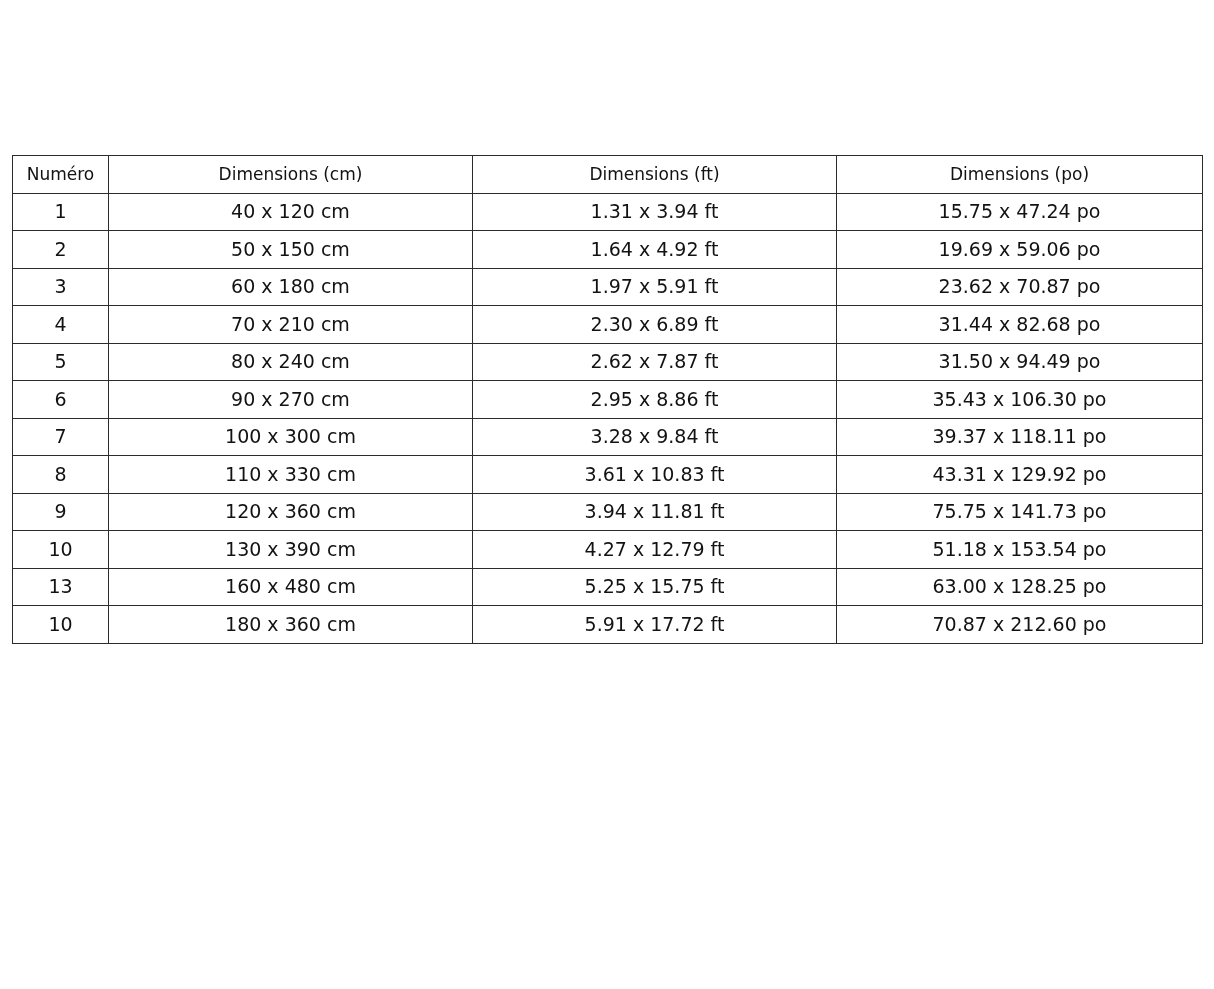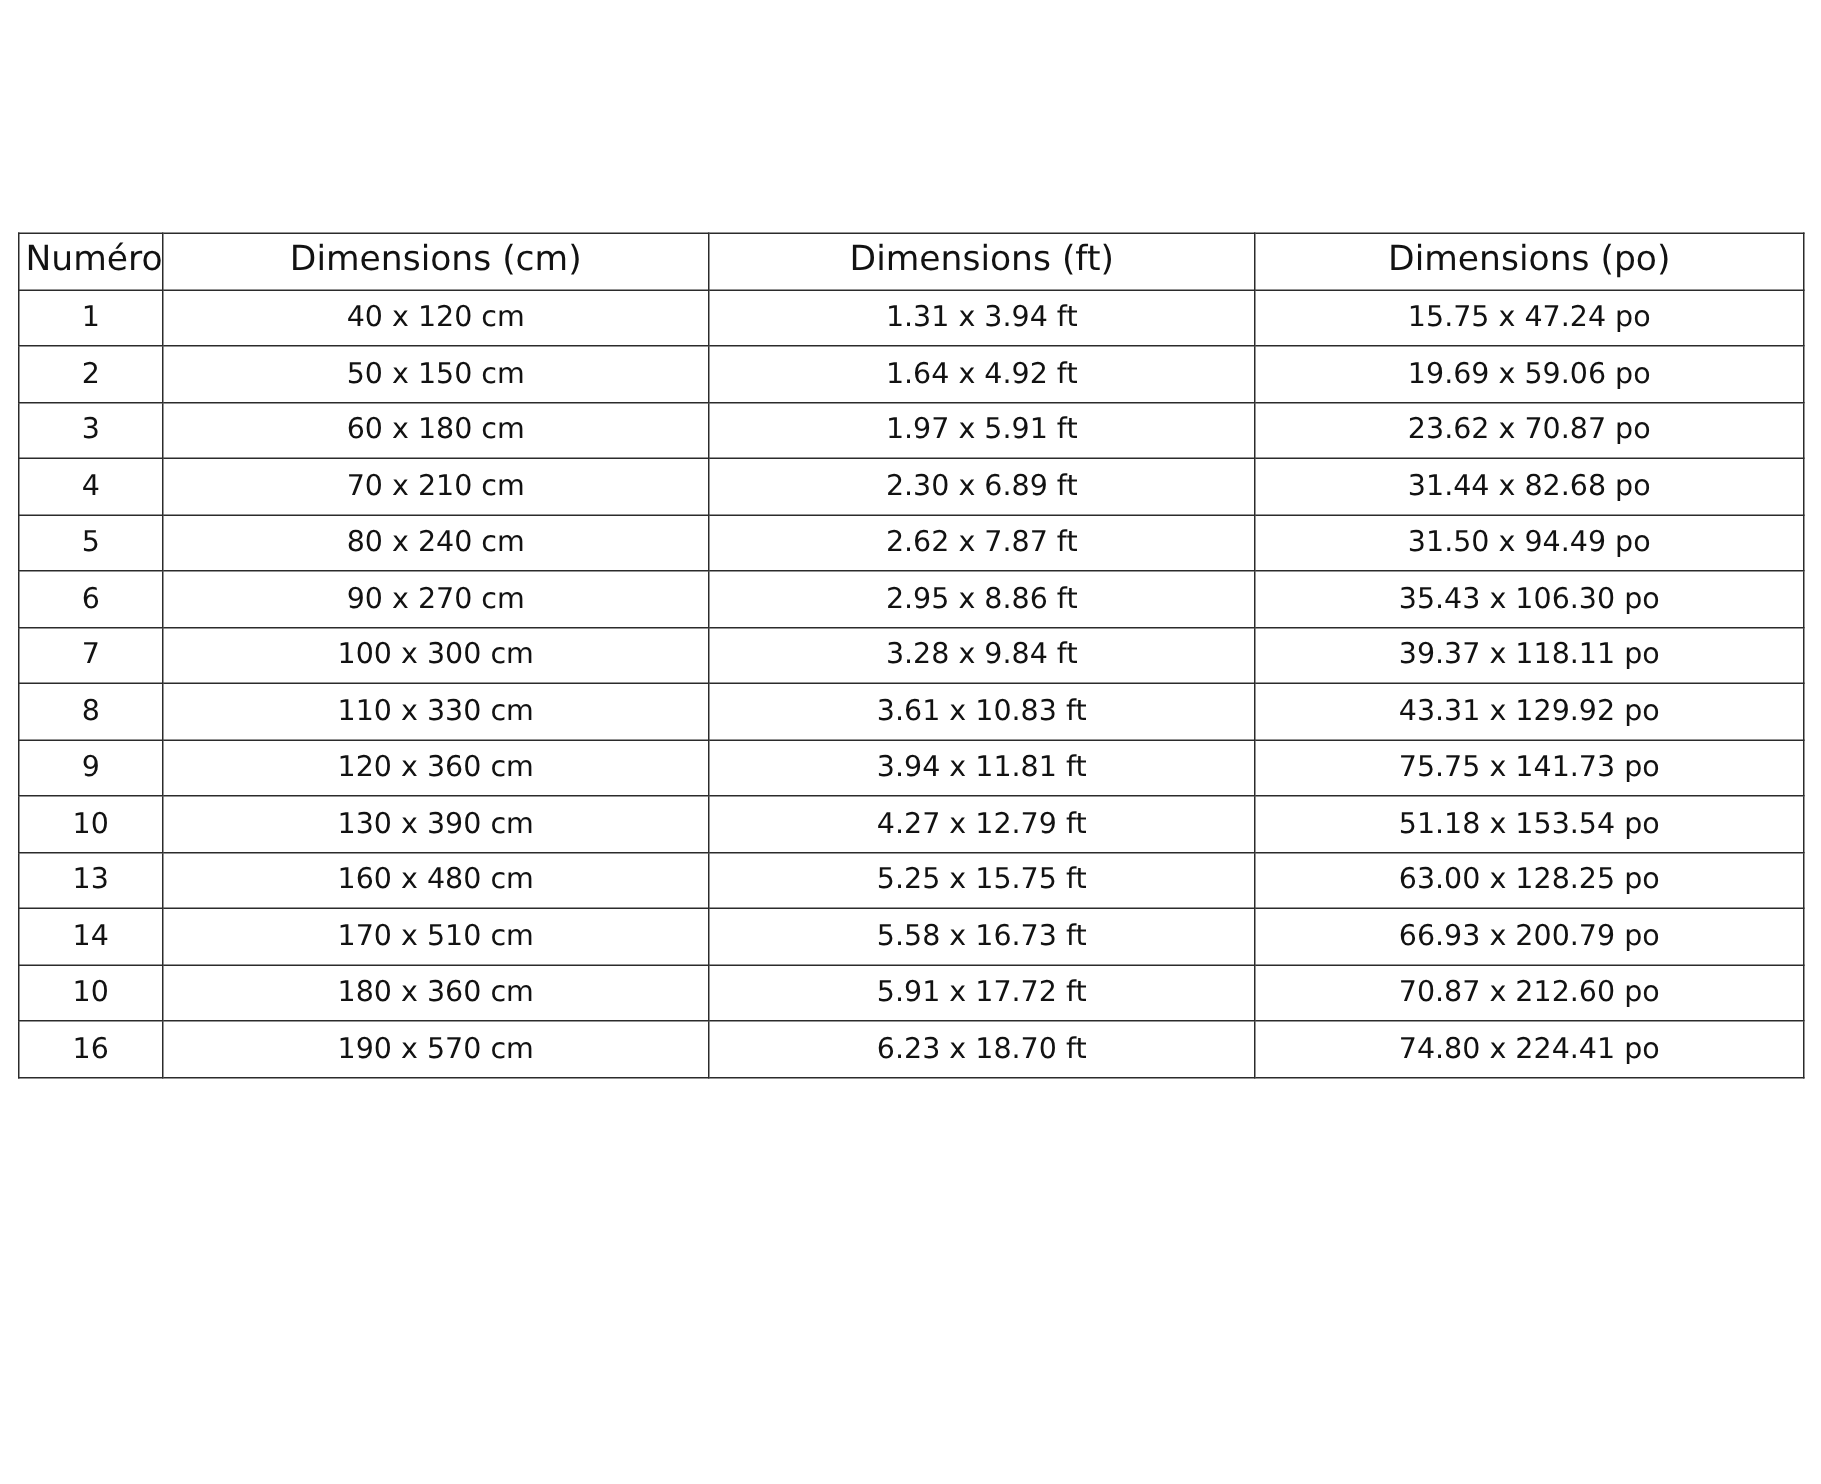--- a/index.html
+++ b/index.html
@@ -39,21 +39,21 @@
     color: #121212;
     padding: 0 4px;
     line-height: 1.2;
     background: #ffffff;
   }
   table.dim-table col.c0 { width: 96px; }
   table.dim-table col.c1 { width: 364px; }
   table.dim-table col.c2 { width: 364px; }
   table.dim-table col.c3 { width: 366px; }
   table.dim-table thead th {
-    font-size: 23px;
+    font-size: 17px;
   }
   table.dim-table tbody td.num {
     font-size: 19px;
   }
 </style>
 </head>
 <body>
 
 <div class="table-wrap">
   <table class="dim-table">
@@ -132,32 +132,20 @@
         <td>4.27 x 12.79 ft</td>
         <td>51.18 x 153.54 po</td>
       </tr>
       <tr>
         <td class="num">13</td>
         <td>160 x 480 cm</td>
         <td>5.25 x 15.75 ft</td>
         <td>63.00 x 128.25 po</td>
       </tr>
       <tr>
-        <td class="num">14</td>
-        <td>170 x 510 cm</td>
-        <td>5.58 x 16.73 ft</td>
-        <td>66.93 x 200.79 po</td>
-      </tr>
-      <tr>
         <td class="num">10</td>
         <td>180 x 360 cm</td>
         <td>5.91 x 17.72 ft</td>
         <td>70.87 x 212.60 po</td>
-      </tr>
-      <tr>
-        <td class="num">16</td>
-        <td>190 x 570 cm</td>
-        <td>6.23 x 18.70 ft</td>
-        <td>74.80 x 224.41 po</td>
       </tr>
     </tbody>
   </table>
 </div>
 
 </body></html>

